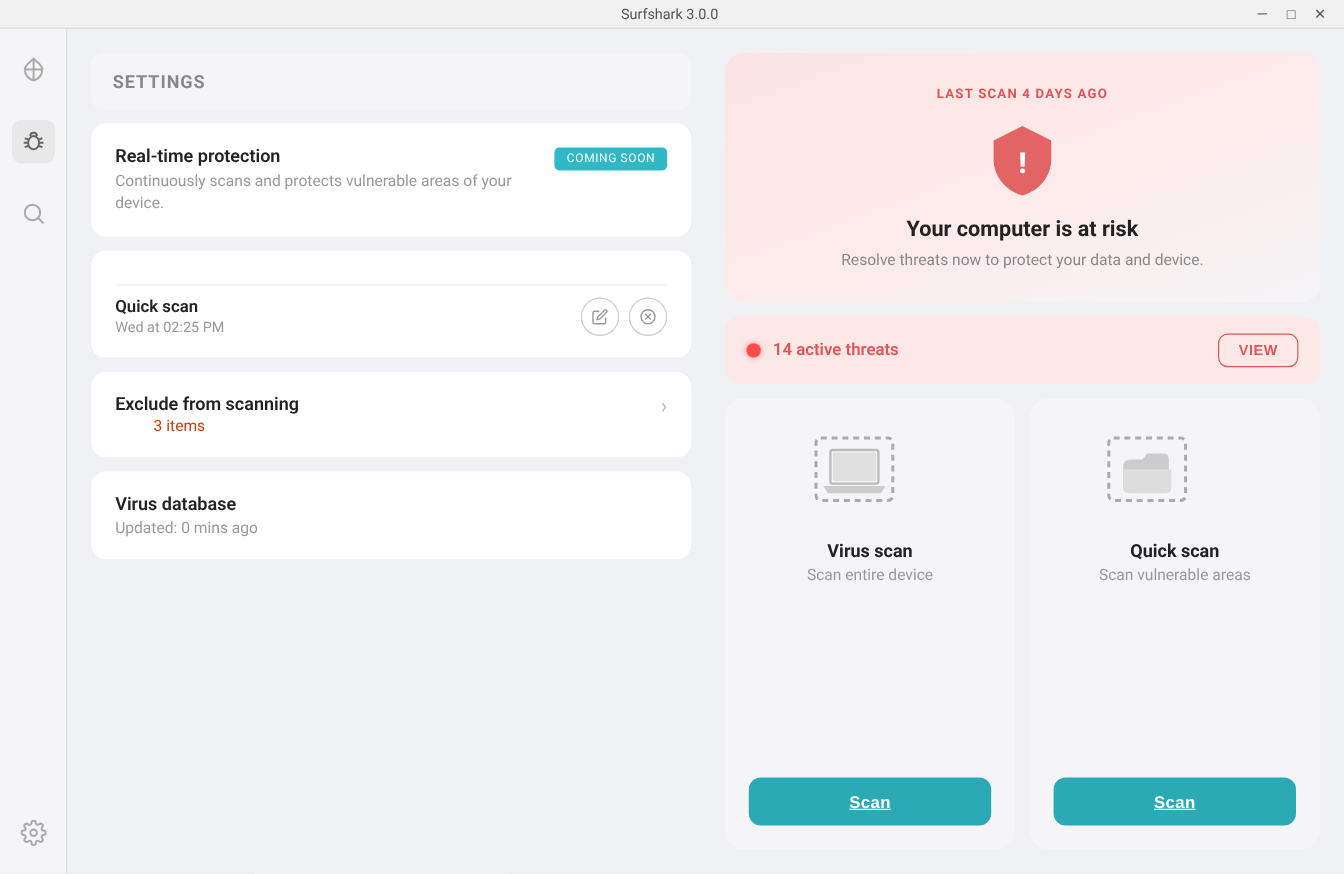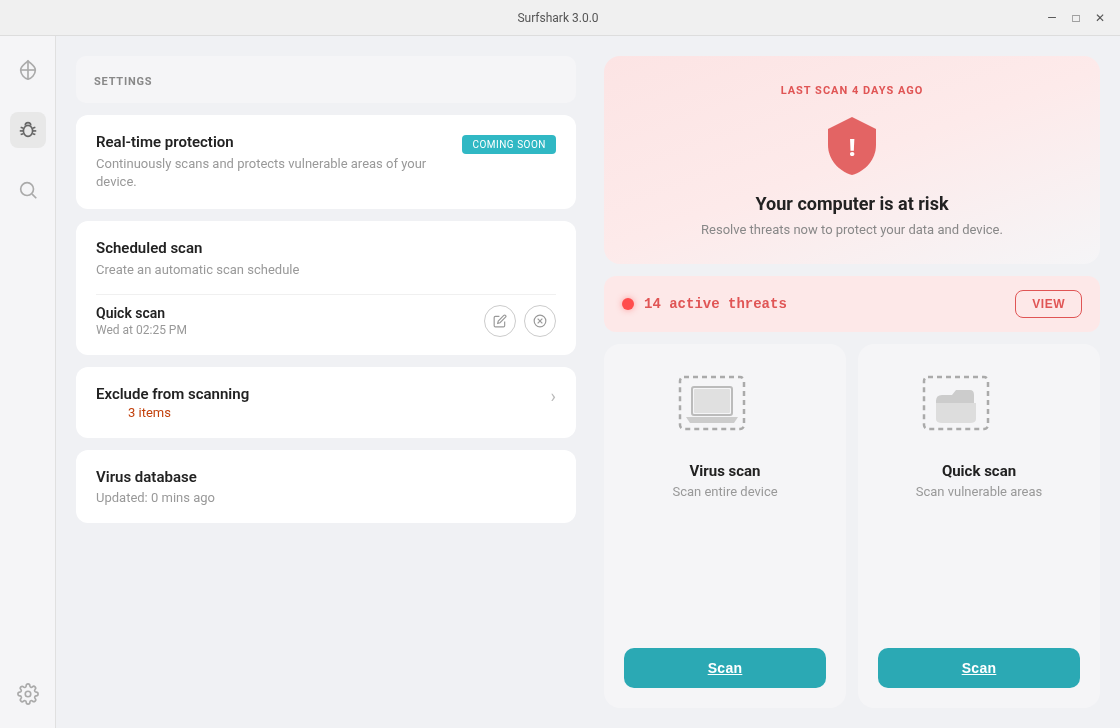--- a/index.html
+++ b/index.html
@@ -9,21 +9,21 @@
       width: 1120px;
       height: 728px;
       overflow: hidden;
       display: flex;
       flex-direction: column;
     }
 
     
     .titlebar {
       background: #f0f0f0;
-      height: 36px;
+      height: 24px;
       display: flex;
       align-items: center;
       justify-content: space-between;
       padding: 0 12px;
       border-bottom: 1px solid #ddd;
       flex-shrink: 0;
     }
     .titlebar-title {
       font-size: 12px;
       color: #555;
@@ -95,21 +95,21 @@
       flex-direction: column;
       gap: 12px;
       flex-shrink: 0;
     }
     .settings-header {
       background: #f5f5f7;
       border-radius: 10px;
       padding: 14px 18px;
     }
     .settings-header-label {
-      font-size: 11px;
+      font-size: 15px;
       font-weight: 700;
       color: #888;
       letter-spacing: 0.8px;
       text-transform: uppercase;
     }
 
     .setting-card {
       background: #ffffff;
       border-radius: 12px;
       padding: 18px 20px;
@@ -288,21 +288,20 @@
       padding: 14px 18px;
       display: flex;
       align-items: center;
       justify-content: space-between;
       flex-shrink: 0;
     }
     .threats-left {
       display: flex;
       align-items: center;
       gap: 10px;
-      font-family: Liberation Mono, monospace;
     }
     .threat-dot {
       width: 12px;
       height: 12px;
       border-radius: 50%;
       background: #ff4d4d;
       box-shadow: 0 0 6px rgba(255,77,77,0.5);
     }
     .threats-count-text {
       font-size: 14px;
@@ -438,24 +437,20 @@
         <div class="setting-card-header">
           <div>
             <div class="setting-card-title">Real-time protection</div>
             <div class="setting-card-desc">Continuously scans and protects vulnerable areas of your device.</div>
           </div>
           <div class="coming-soon-badge" style="margin-left:16px;margin-top:2px;">COMING SOON</div>
         </div>
       </div>
 
       <div class="scheduled-card">
-        <div class="schedule-title-row">
-          <div class="setting-card-title">Scheduled scan</div>
-          <div class="setting-card-desc">Create an automatic scan schedule</div>
-        </div>
         <div class="divider"></div>
         <div class="quick-scan-row">
           <div class="quick-scan-info">
             <div class="quick-scan-name">Quick scan</div>
             <div class="quick-scan-time">Wed at 02:25 PM</div>
           </div>
           <div class="quick-scan-actions">
             <button class="action-btn" title="Edit">
               <svg width="14" height="14" viewBox="0 0 24 24" fill="none" stroke="currentColor" stroke-width="2">
                 <path d="M11 4H4a2 2 0 0 0-2 2v14a2 2 0 0 0 2 2h14a2 2 0 0 0 2-2v-7"></path>

